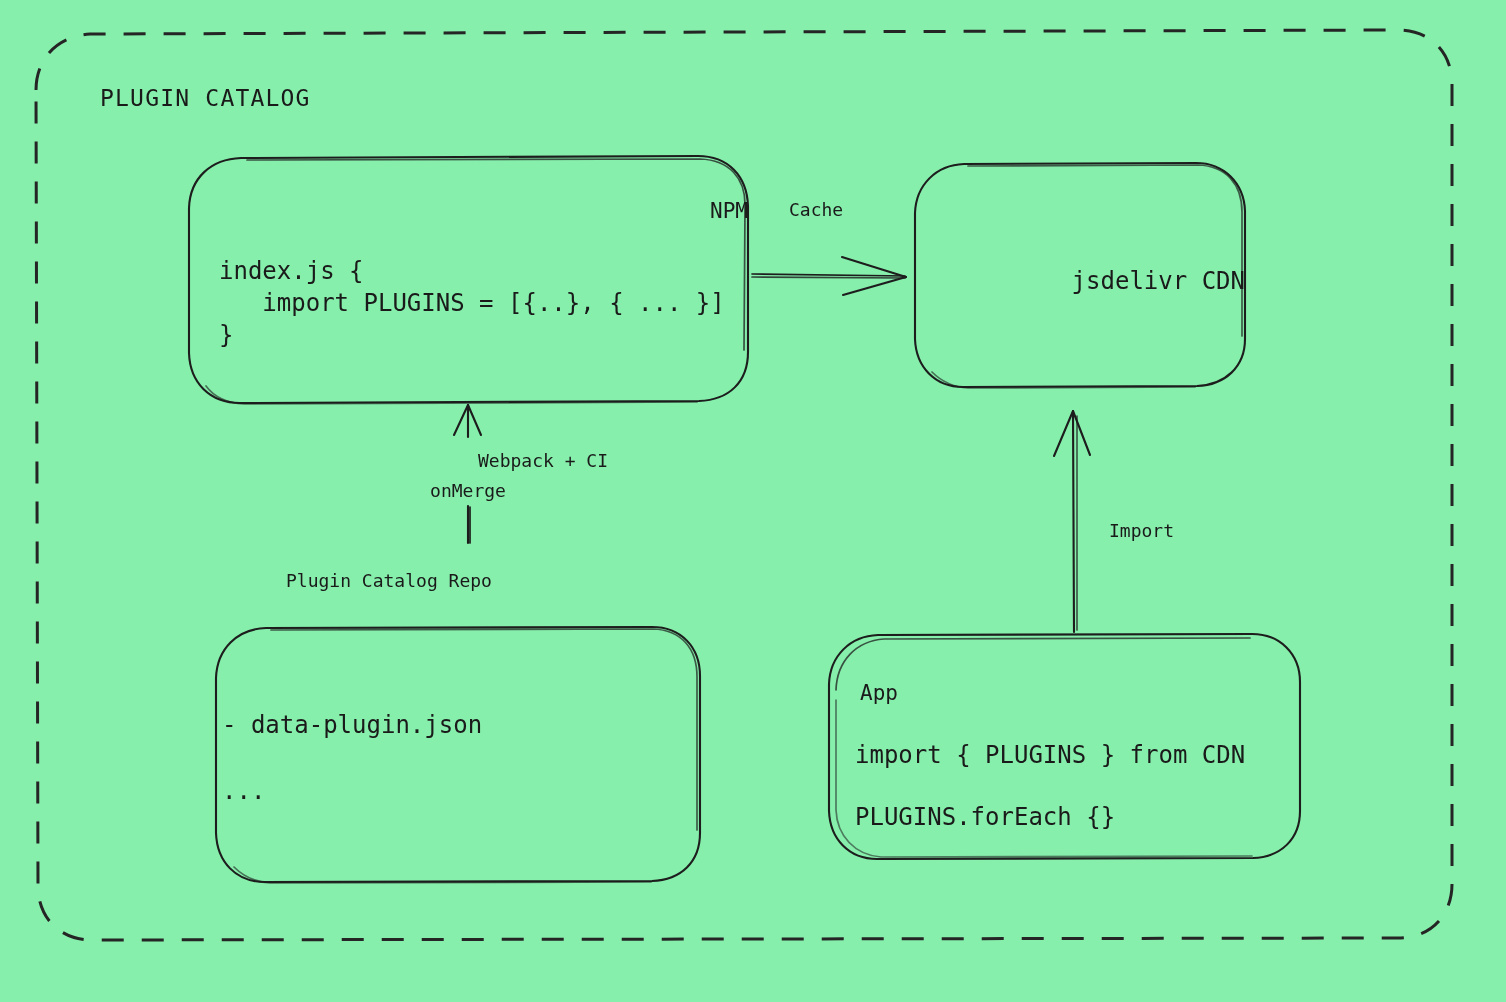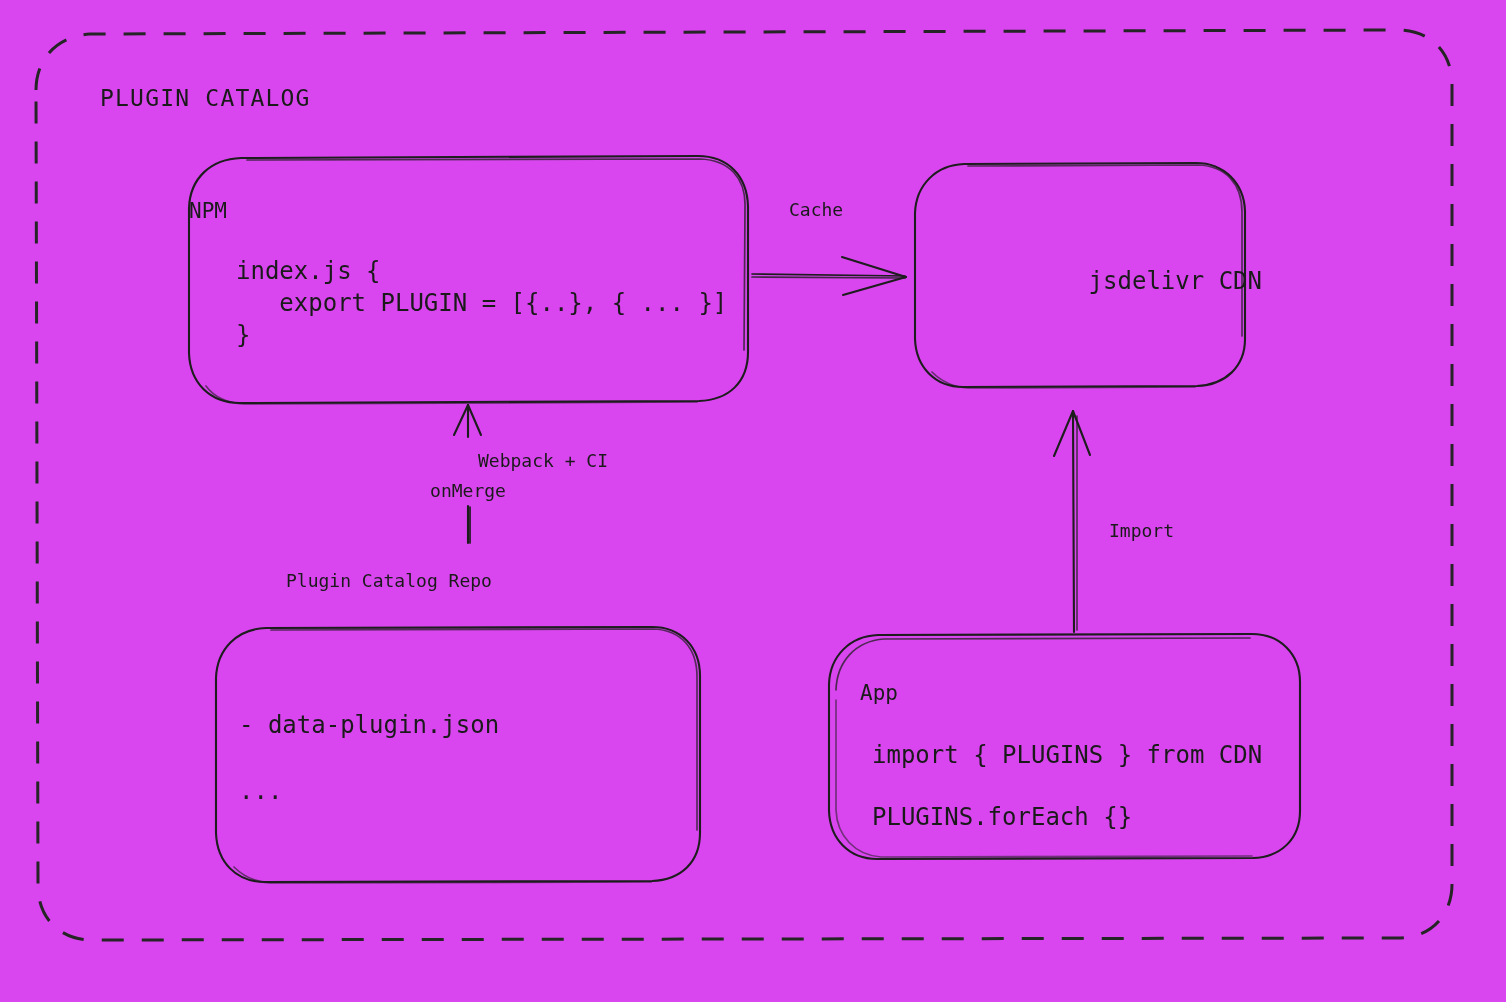--- a/index.html
+++ b/index.html
@@ -7,21 +7,21 @@
     padding: 0;
     background: #ffffff;
   }
   body {
     font-family: "DejaVu Sans Mono", monospace;
   }
   #canvas {
     position: relative;
     width: 1506px;
     height: 1002px;
-    background: #d946ef;
+    background: #86efac;
     overflow: hidden;
   }
   svg.layer {
     position: absolute;
     left: 0;
     top: 0;
     width: 1506px;
     height: 1002px;
   }
   .stroke {
@@ -45,21 +45,21 @@
     color: #1a1a1a;
     white-space: pre;
     line-height: 1.42;
     letter-spacing: 0px;
   }
   .t-title {
     font-size: 23px;
     letter-spacing: 1.2px;
   }
   .t-box-title { font-size: 21px; }
-  .t-code { font-size: 24px; margin-left: 17px; }
+  .t-code { font-size: 24px; }
   .t-label { font-size: 18px; }
 </style>
 </head>
 <body>
 
 <div id="canvas">
 
   <svg class="layer" viewBox="0 0 1506 1002">
 
     <g>
@@ -152,23 +152,23 @@
       <path class="stroke stroke-thin" d="M 1073 411 L 1074 632"></path>
       <path class="stroke stroke-thin2" d="M 1077 416 L 1077 630" opacity="0.7"></path>
       <path class="stroke stroke-thin" d="M 1073 411 L 1054 456"></path>
       <path class="stroke stroke-thin" d="M 1073 411 L 1090 455"></path>
     </g>
 
   </svg>
 
   <div class="txt t-title" style="left:100px; top:82px;">PLUGIN CATALOG</div>
 
-  <div class="txt t-box-title" style="left:189px; top:197px; width:559px; text-align:left;">NPM</div>
+  <div class="txt t-box-title" style="left:189px; top:197px; width:559px; text-align:right;">NPM</div>
   <div class="txt t-code" style="left:219px; top:254px;">index.js {</div>
-  <div class="txt t-code" style="left:219px; top:286px;">   export PLUGIN = [{..}, { ... }]</div>
+  <div class="txt t-code" style="left:219px; top:286px;">   import PLUGINS = [{..}, { ... }]</div>
   <div class="txt t-code" style="left:219px; top:318px;">}</div>
 
   <div class="txt t-code" style="left:915px; top:264px; width:330px; text-align:right;">jsdelivr CDN</div>
 
   <div class="txt t-label" style="left:789px; top:197px;">Cache</div>
 
   <div class="txt t-label" style="left:328px; top:448px; width:280px; text-align:right;">Webpack + CI</div>
   <div class="txt t-label" style="left:328px; top:478px; width:280px; text-align:center;">onMerge</div>
 
   <div class="txt t-label" style="left:286px; top:568px;">Plugin Catalog Repo</div>

